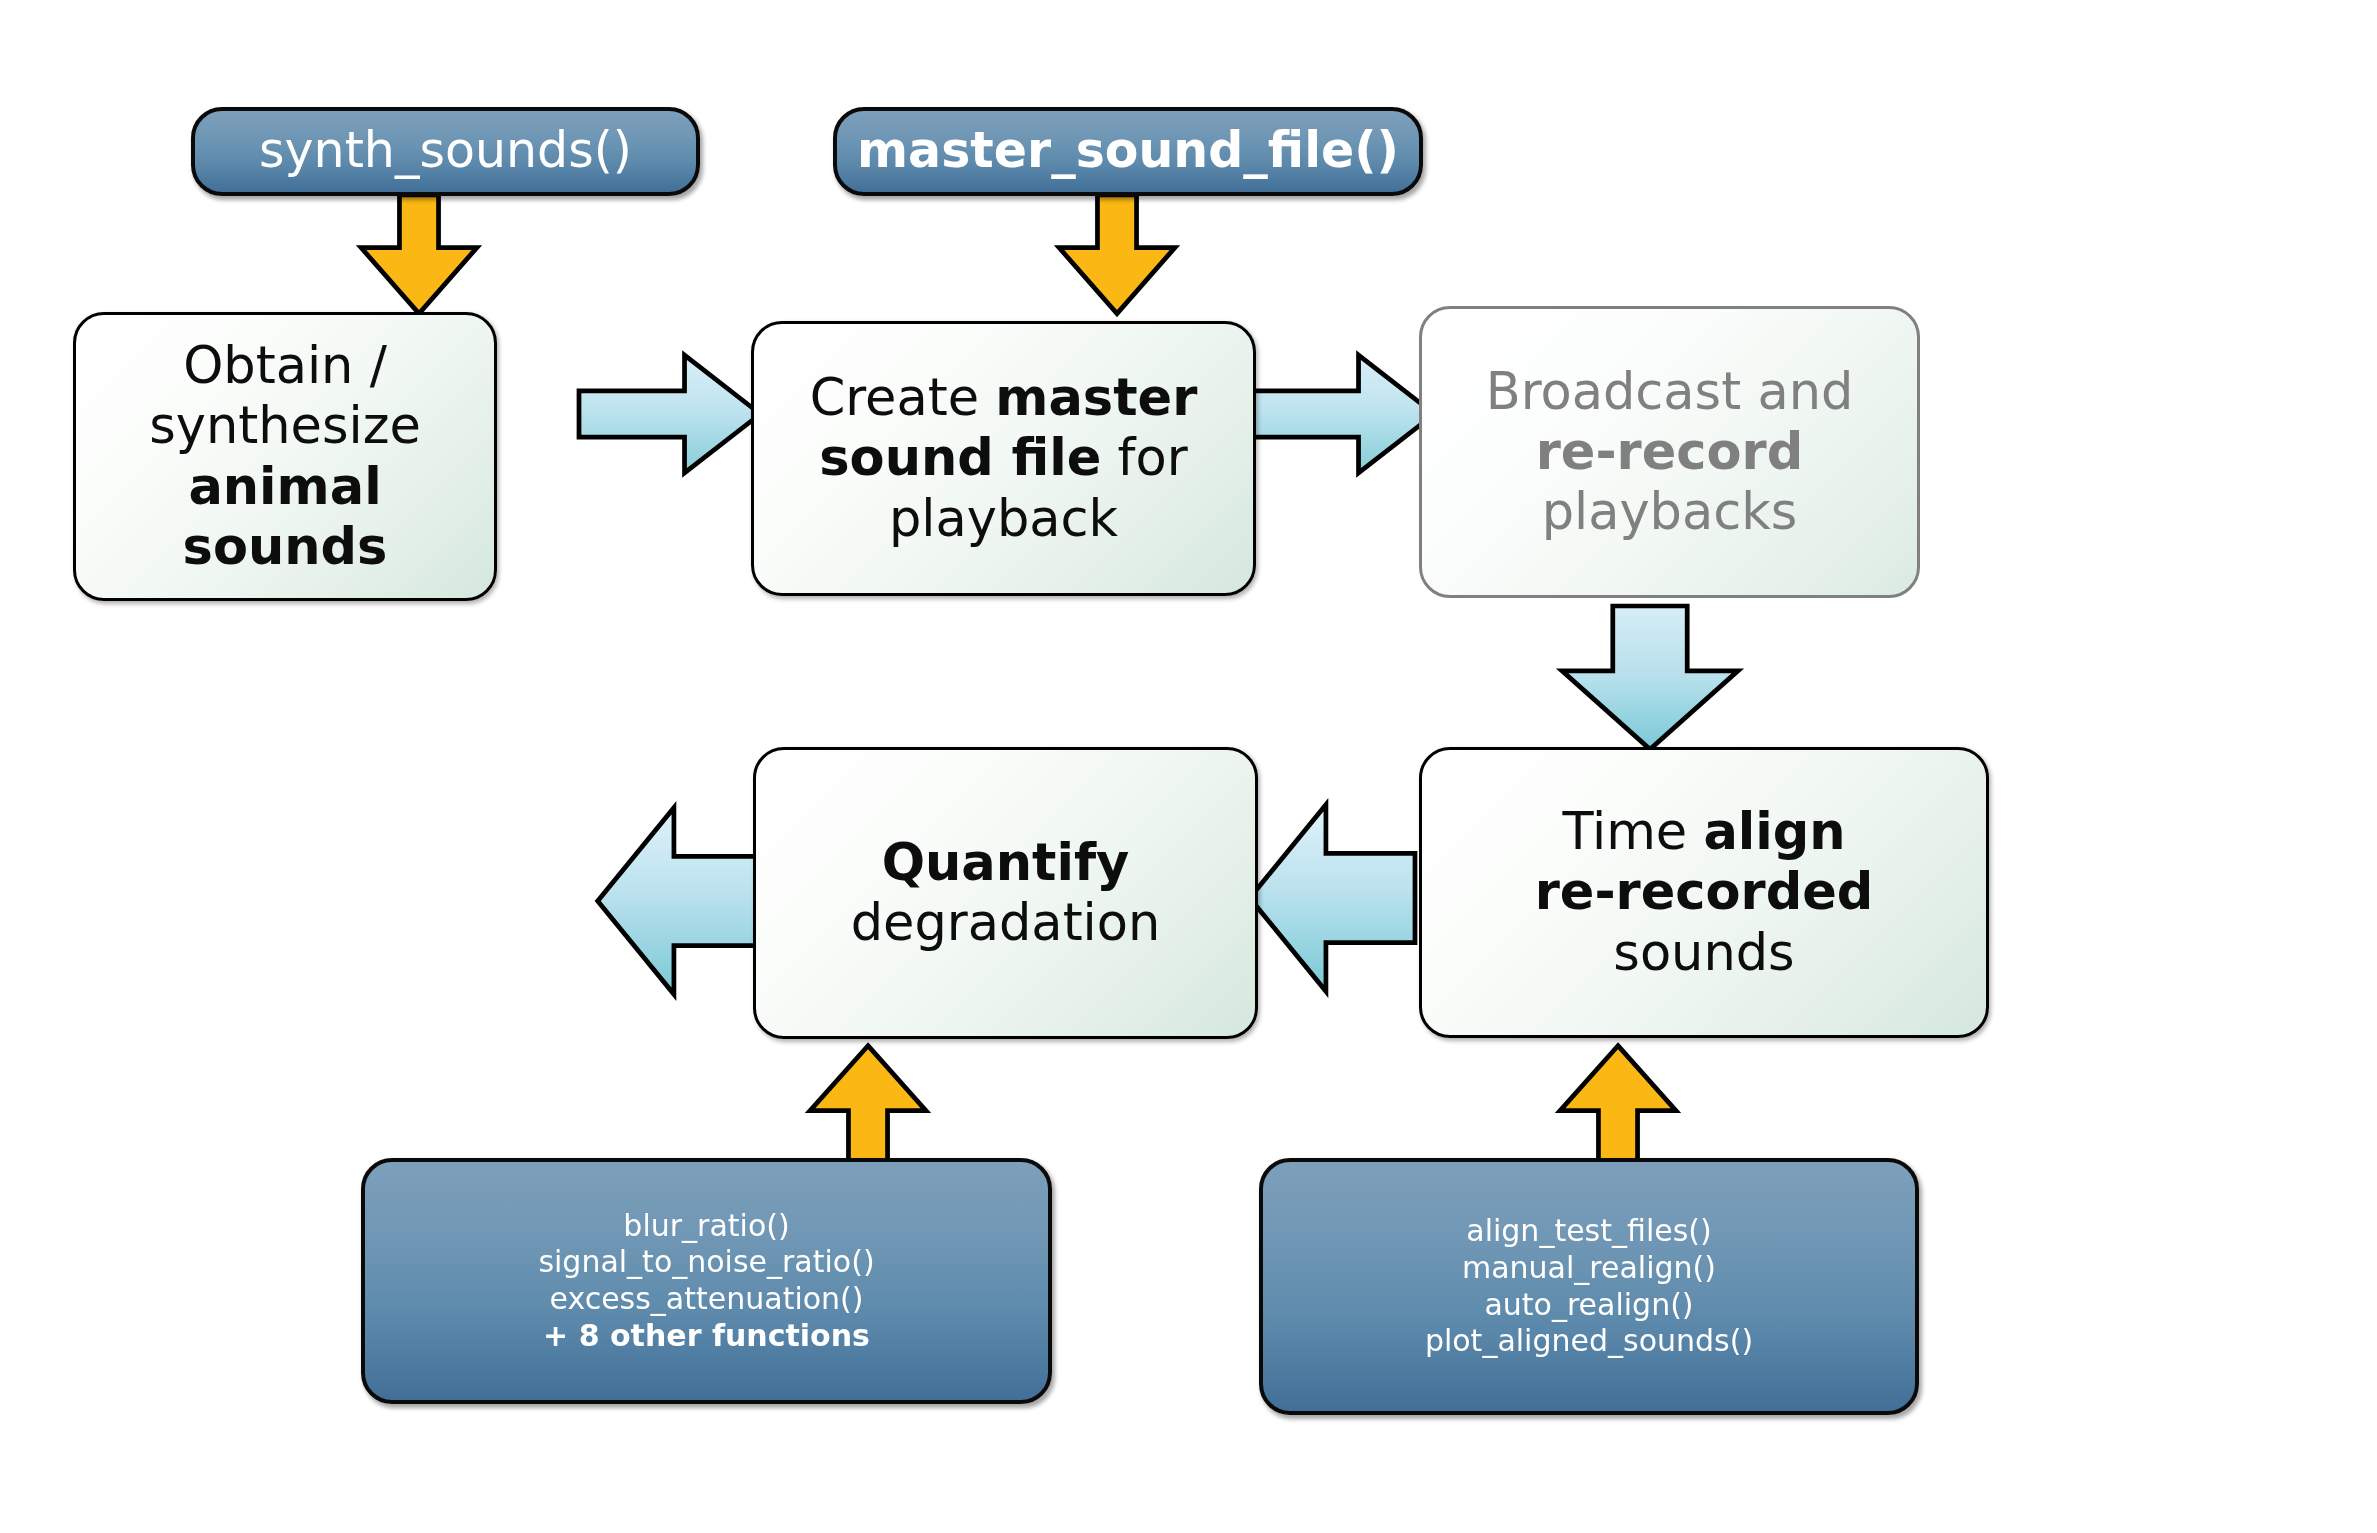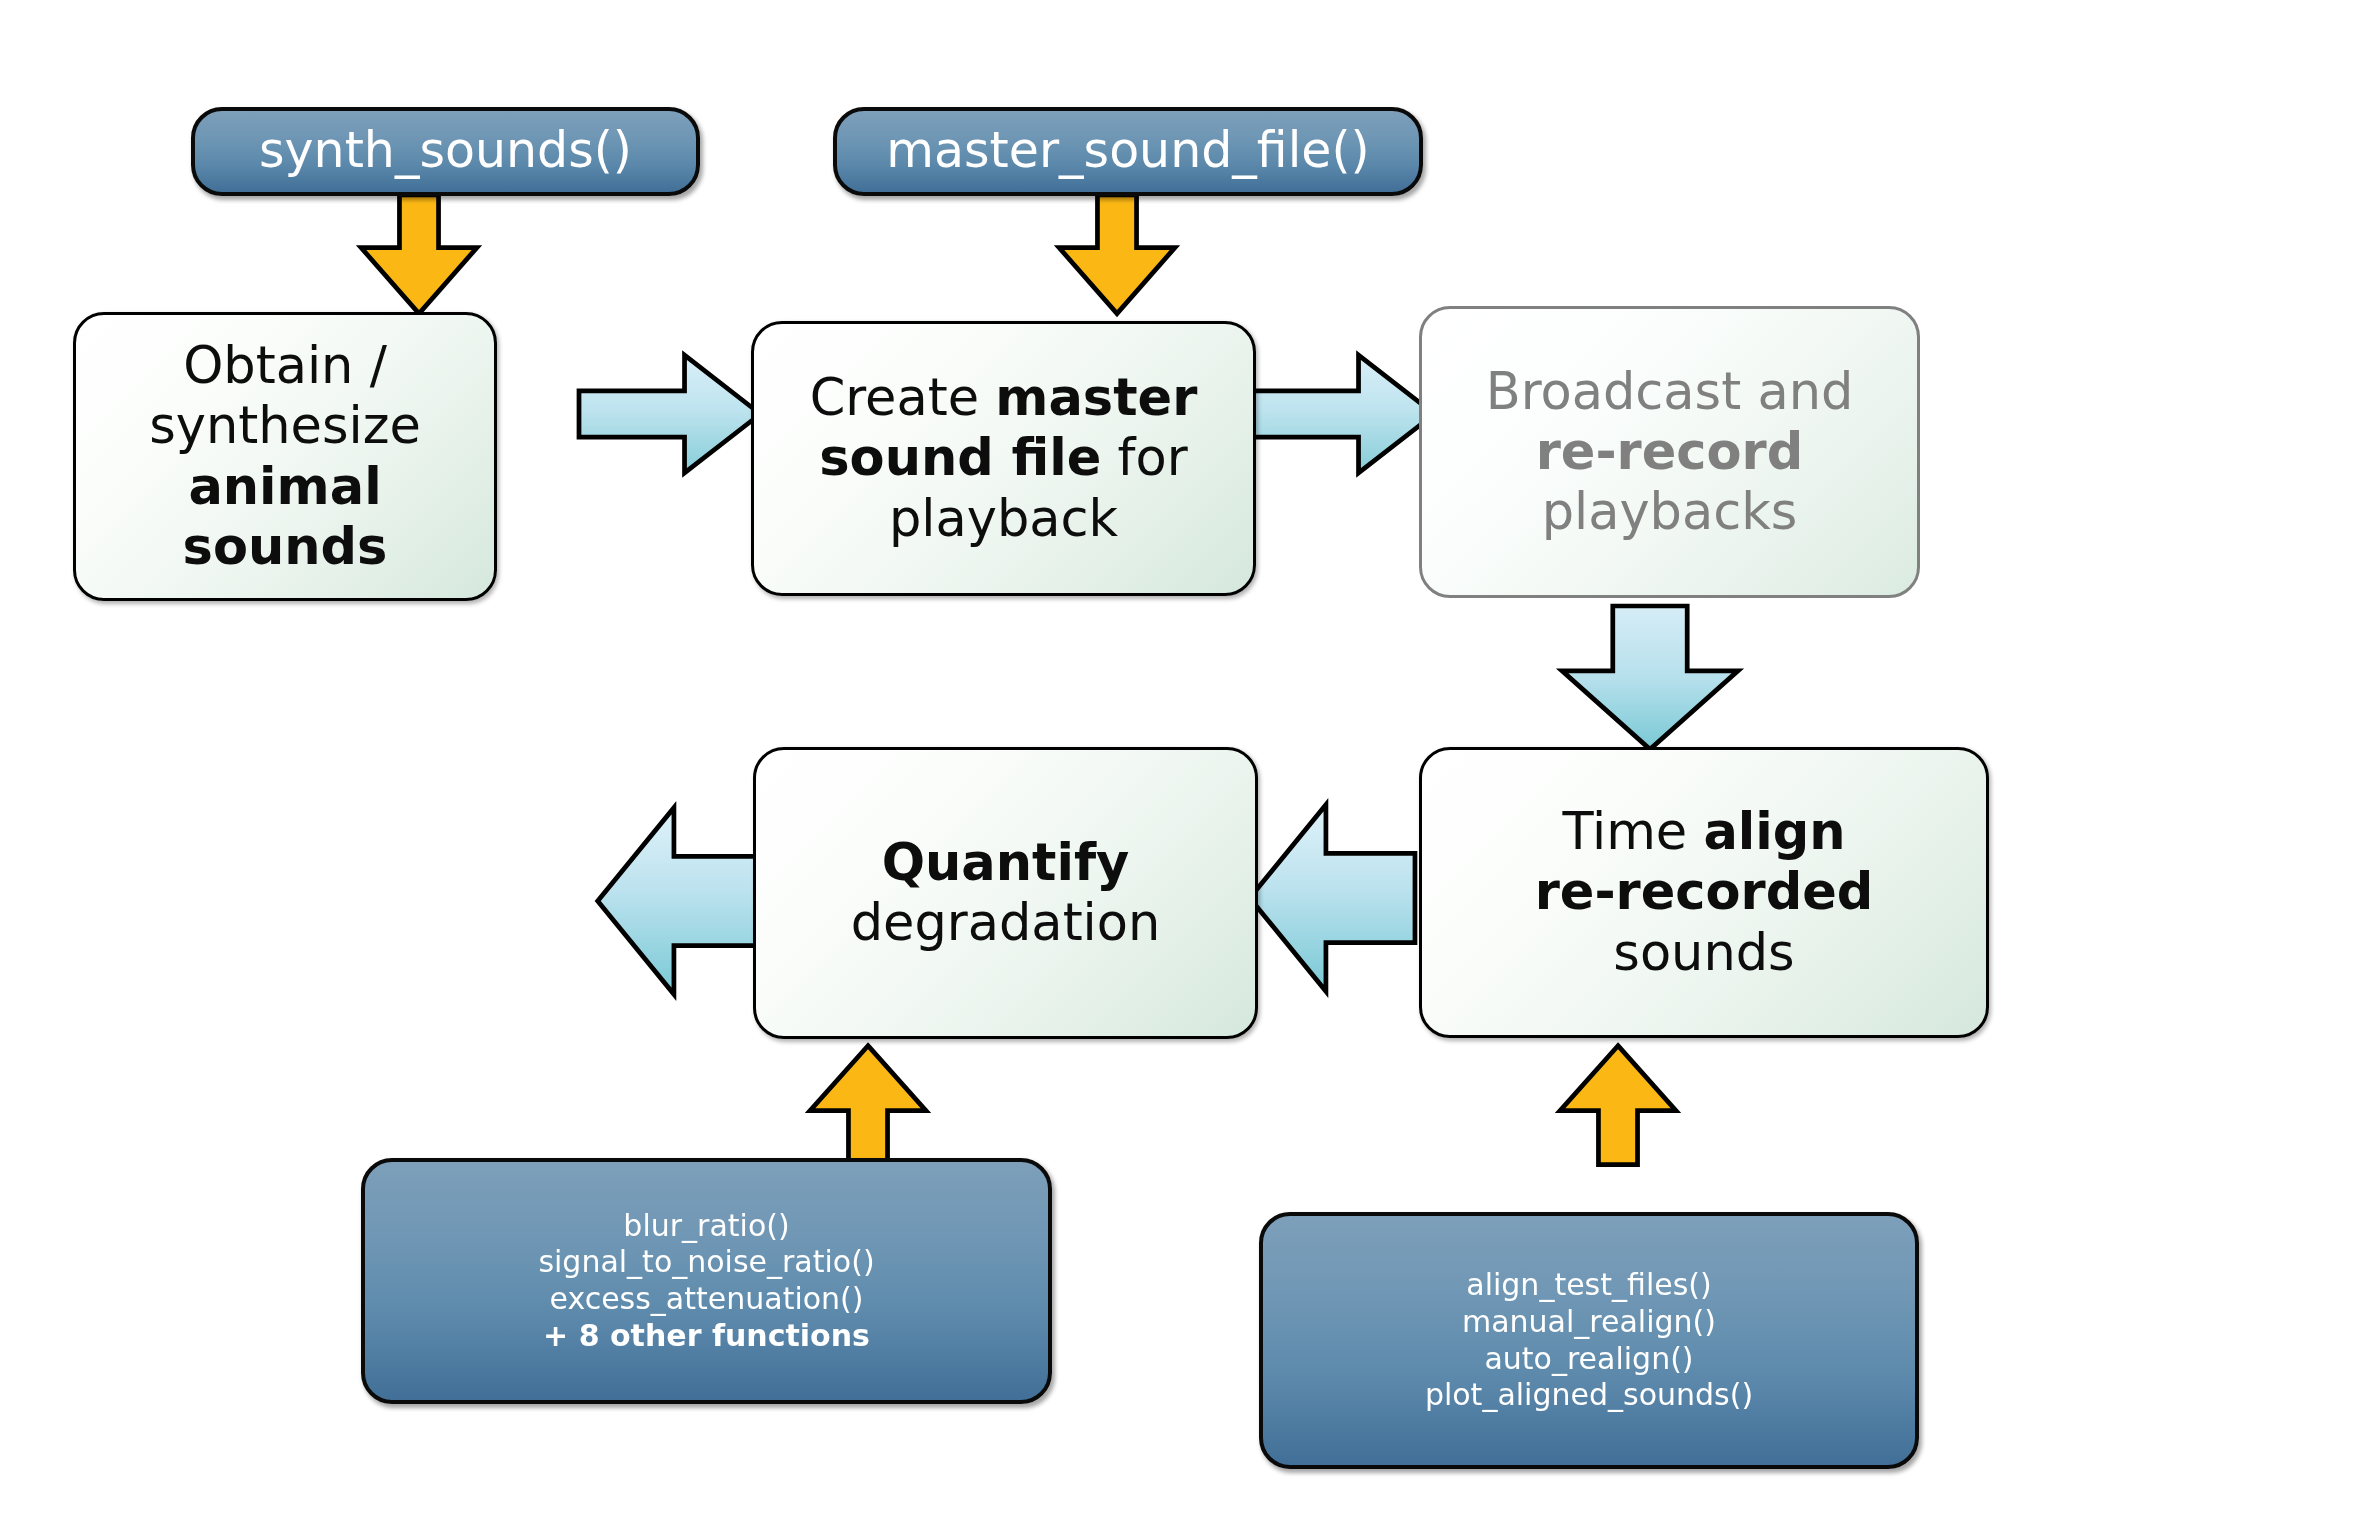--- a/index.html
+++ b/index.html
@@ -160,21 +160,21 @@
   <div class="arrow" style="left:1556px; top:1043px; width:124px; height:123px;">
     <svg viewBox="0 0 184 182" preserveAspectRatio="none">
       <polygon points="92,4 178,100 121,100 121,180 63,180 63,100 6,100" fill="#fbb714" stroke="#000000" stroke-width="7"></polygon>
     </svg>
   </div>
 
   <div class="node fn" style="left:191px; top:107px; width:509px; height:89px;">
     <span class="txt">synth_sounds()</span>
   </div>
 
-  <div class="node fn" style="left:833px; top:107px; width:590px; height:89px;">
+  <div class="node fn" style="left:833px; top:107px; width:590px; height:89px;font-weight:bold;">
     <span class="txt">master_sound_file()</span>
   </div>
 
   <div class="node proc" style="left:73px; top:312px; width:424px; height:289px;">
     <span class="txt">
       <span class="line">Obtain /</span>
       <span class="line">synthesize</span>
       <span class="line b">animal</span>
       <span class="line b">sounds</span>
     </span>
@@ -214,21 +214,21 @@
 
   <div class="node fn multiline" style="left:361px; top:1158px; width:691px; height:246px;">
     <span class="txt">
       <span class="line">blur_ratio()</span>
       <span class="line">signal_to_noise_ratio()</span>
       <span class="line">excess_attenuation()</span>
       <span class="line b">+ 8 other functions</span>
     </span>
   </div>
 
-  <div class="node fn multiline" style="left:1259px; top:1212px; width:660px; height:257px;">
+  <div class="node fn multiline" style="left:1259px; top:1158px; width:660px; height:257px;">
     <span class="txt">
       <span class="line">align_test_files()</span>
       <span class="line">manual_realign()</span>
       <span class="line">auto_realign()</span>
       <span class="line">plot_aligned_sounds()</span>
     </span>
   </div>
 
 </div>
 

